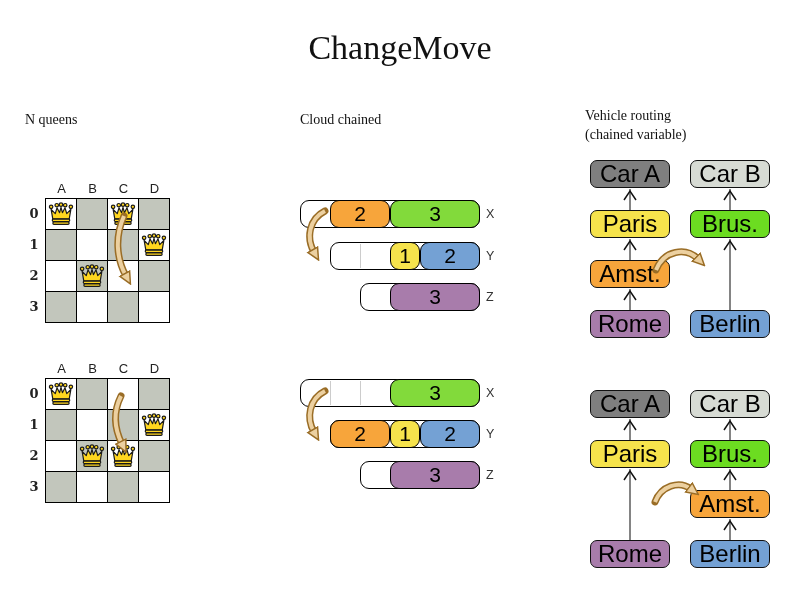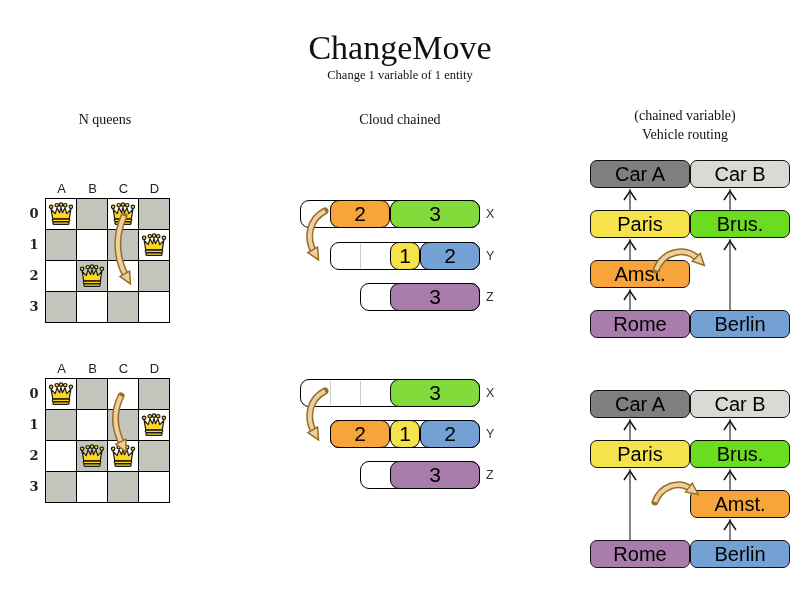--- a/index.html
+++ b/index.html
@@ -3,21 +3,21 @@
 <meta charset="utf-8">
 <style>
   html,body{margin:0;padding:0;background:#fff;}
   #stage{position:relative;width:800px;height:600px;background:#fff;overflow:hidden;
          font-family:"Liberation Sans",sans-serif;color:#111;}
   .abs{position:absolute;font-family:Liberation Serif, serif;}
 
   
   #title{left:0;top:30px;width:800px;text-align:center;font-size:34px;line-height:1.05;color:#111;}
   #subtitle{left:0;top:68px;width:800px;text-align:center;font-size:12.5px;color:#111;}
-  .col-header{font-size:14px;text-align:center;color:#111;line-height:19px;}
+  .col-header{font-size:14px;color:#111;line-height:19px;}
   #hdr-nqueens{left:25px;top:110px;width:160px;}
   #hdr-cloud{left:300px;top:110px;width:200px;}
   #hdr-routing{left:585px;top:106px;width:200px;}
 
   
   .board{position:absolute;display:grid;grid-template-columns:repeat(4,30px);
          grid-template-rows:repeat(4,30px);gap:1px;background:#000;border:1.5px solid #000;}
   #board-before{left:45px;top:198px;}
   #board-after{left:45px;top:378px;}
   .cell{width:30px;height:30px;background:#fff;}
@@ -29,44 +29,43 @@
 
   
   .cloud-layer{position:absolute;left:0;top:0;width:800px;height:600px;}
   .cloud-bar{position:absolute;background:#fff;border:1.6px solid #000;border-radius:9px;box-sizing:border-box;}
   .cloud-seg{position:absolute;border:1.6px solid #000;border-radius:9px;box-sizing:border-box;
              display:flex;align-items:center;justify-content:center;font-size:21px;color:#000;}
   .cloud-div{position:absolute;width:1px;background:#ccc;}
   .cloud-label{position:absolute;font-size:12.5px;color:#333;}
 
   
-  .rbox{position:absolute;width:100px;height:28px;border:1.8px solid #111;border-radius:7px;
+  .rbox{position:absolute;width:80px;height:28px;border:1.8px solid #111;border-radius:7px;
         box-sizing:border-box;display:flex;align-items:center;justify-content:center;
-        font-size:20px;color:#000;}
+        font-size:24px;color:#000;}
 
   
   #overlay{position:absolute;left:0;top:0;z-index:6;}
   .chain-line{stroke:#777;stroke-width:1.8;}
   .chevron{stroke:#111;stroke-width:1.5;fill:none;}
   .tan-under{stroke:#9a6d26;stroke-width:7;fill:none;stroke-linecap:round;}
   .tan-over{stroke:#ecd0a0;stroke-width:4;fill:none;stroke-linecap:butt;}
 </style>
 </head>
 <body>
 
 <div id="stage">
 
   <div class="abs" id="title">ChangeMove</div>
-  <div class="abs" id="subtitle">Change 1 variable of 1 entity</div>
 
   <div class="abs col-header" id="hdr-nqueens">N queens</div>
   <div class="abs col-header" id="hdr-cloud">Cloud chained</div>
   <div class="abs col-header" id="hdr-routing">
+    <div>Vehicle routing</div>
     <div>(chained variable)</div>
-    <div>Vehicle routing</div>
   </div>
 
   <div class="board" id="board-before">
       <div class="cell"></div>
       <div class="cell dark"></div>
       <div class="cell"></div>
       <div class="cell dark"></div>
       <div class="cell dark"></div>
       <div class="cell"></div>
       <div class="cell dark"></div>

